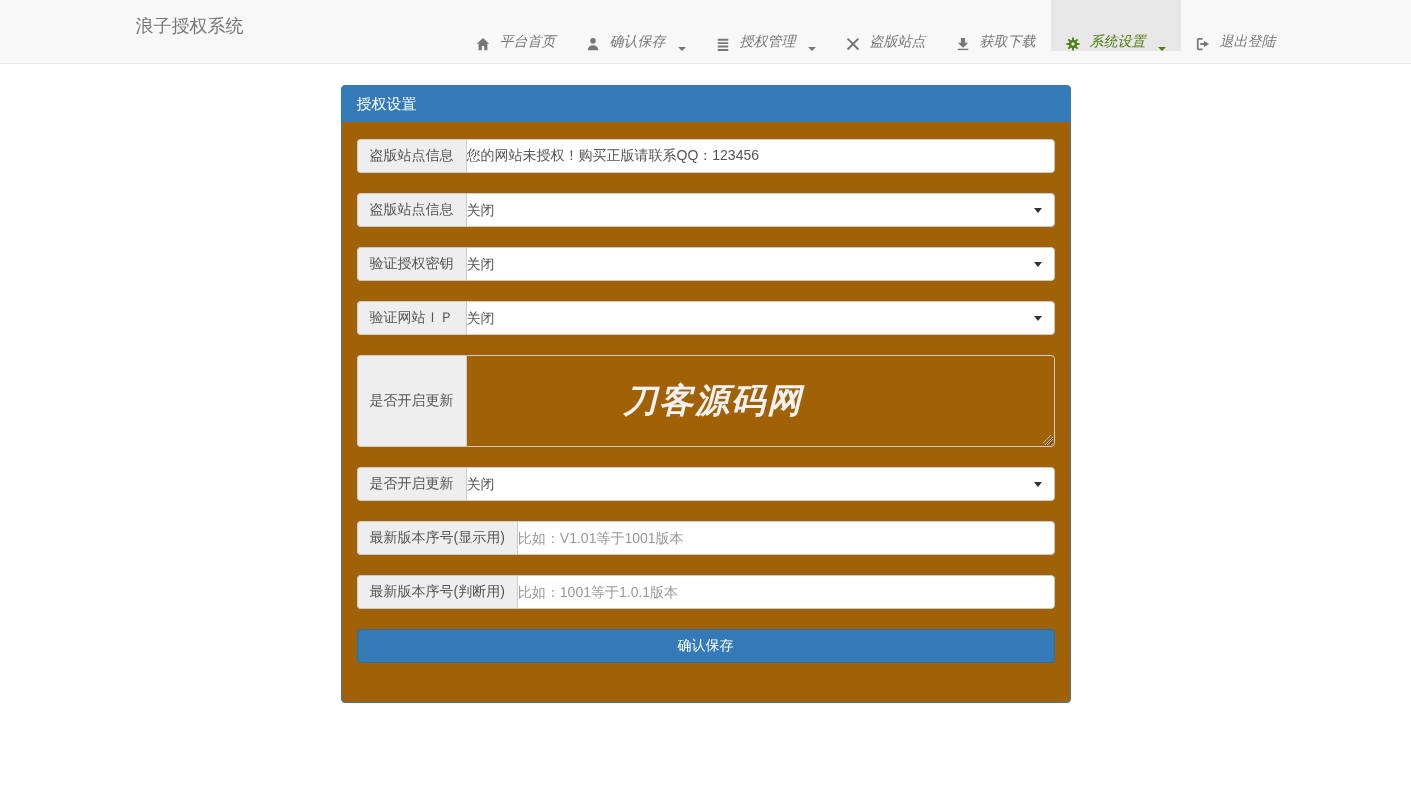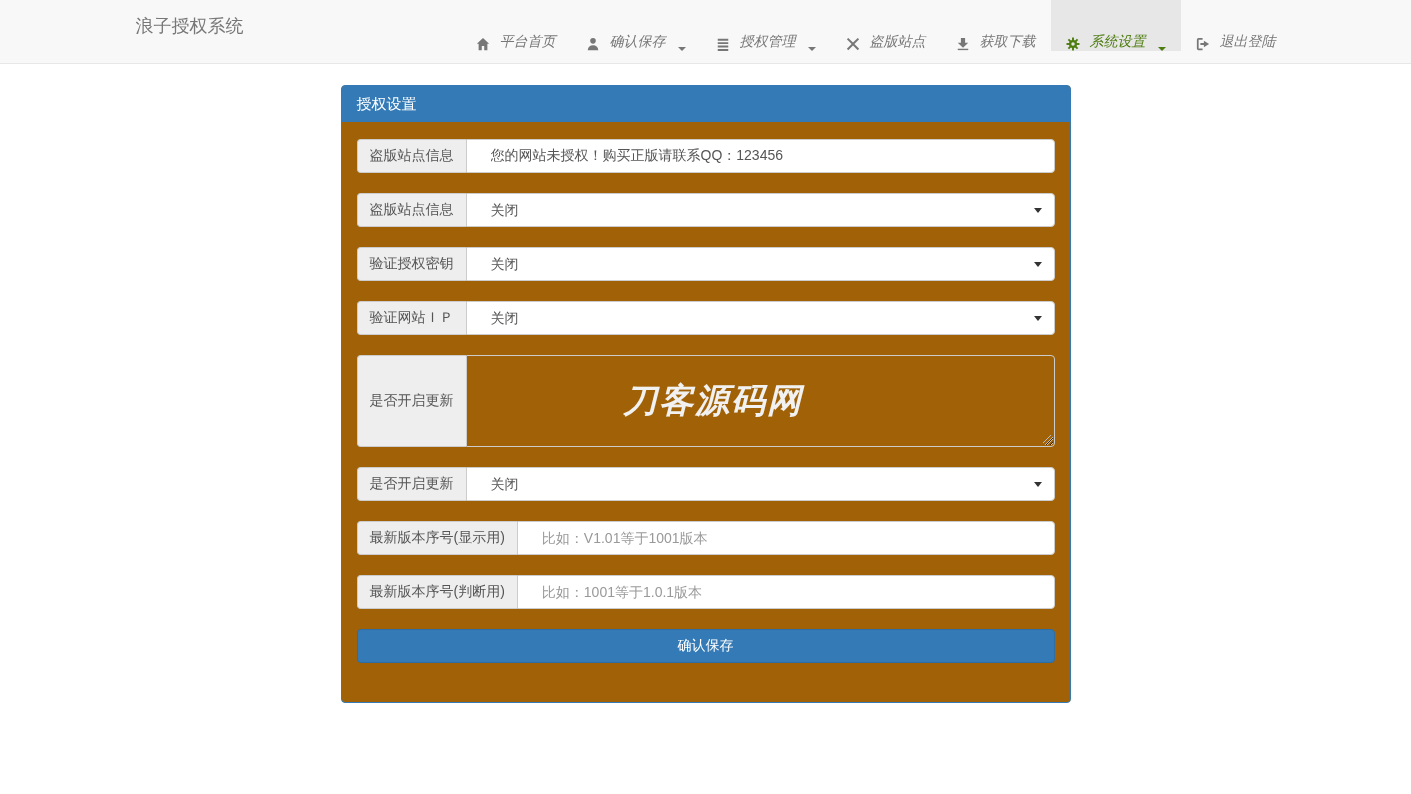--- a/index.html
+++ b/index.html
@@ -88,21 +88,21 @@
     color: #555;
     white-space: nowrap;
     flex: none;
   }
   .form-control {
     flex: 1;
     min-width: 0;
     height: 34px;
     border: 1px solid #ccc;
     border-radius: 0 4px 4px 0;
-    padding: 6px 24px;
+    padding: 6px 0;
     font-size: 14px;
     color: #555;
     font-family: inherit;
     background: #fff;
     outline: none;
   }
   .form-control::placeholder { color: #999; opacity: 1; }
 
   .select-control {
     position: relative;

